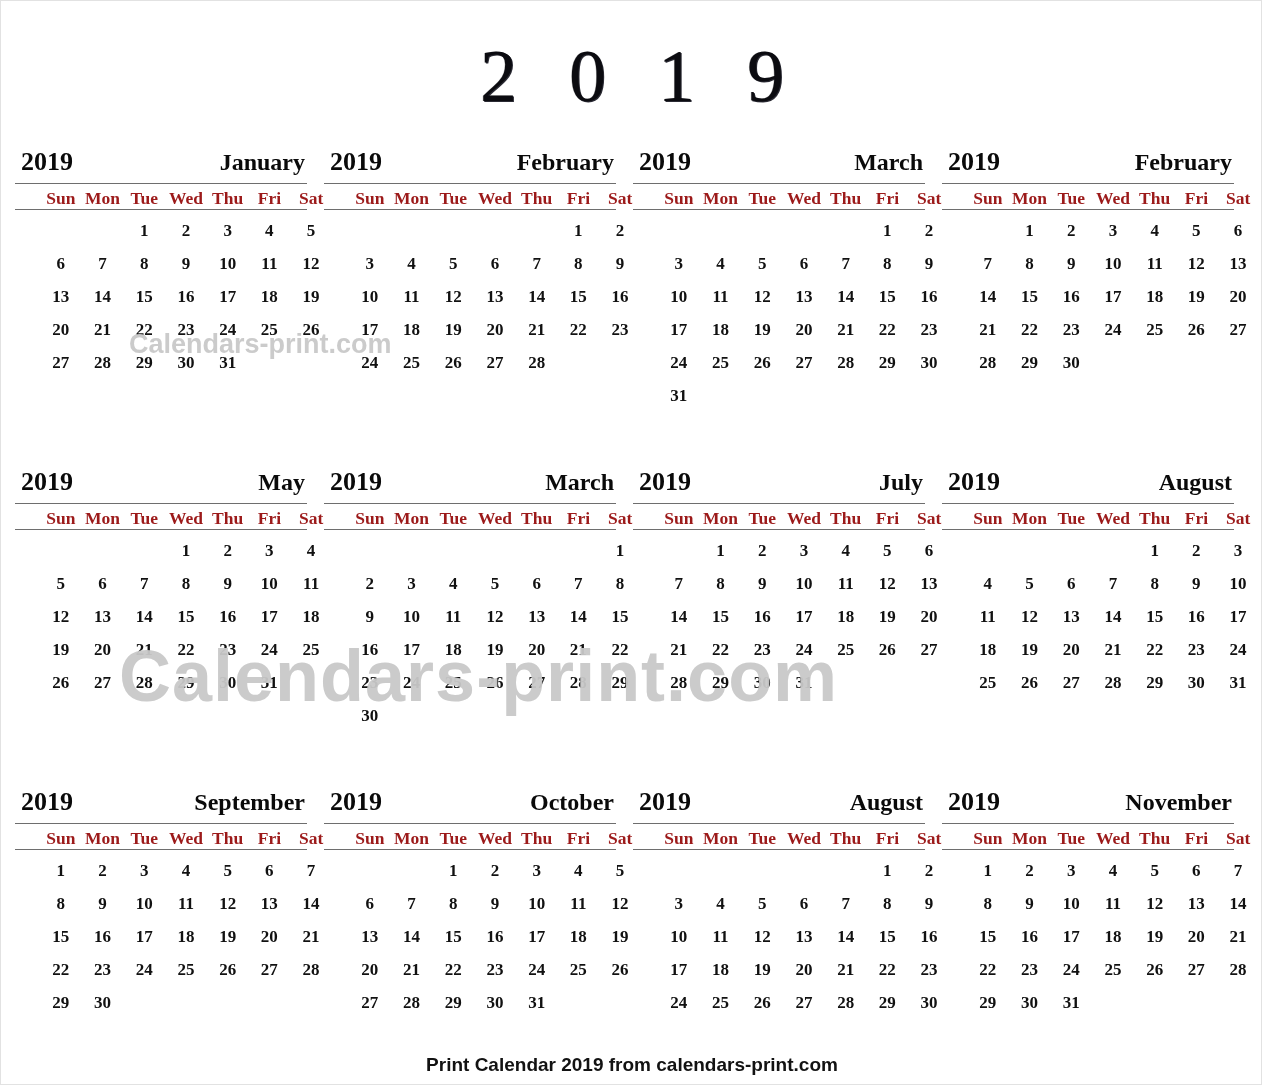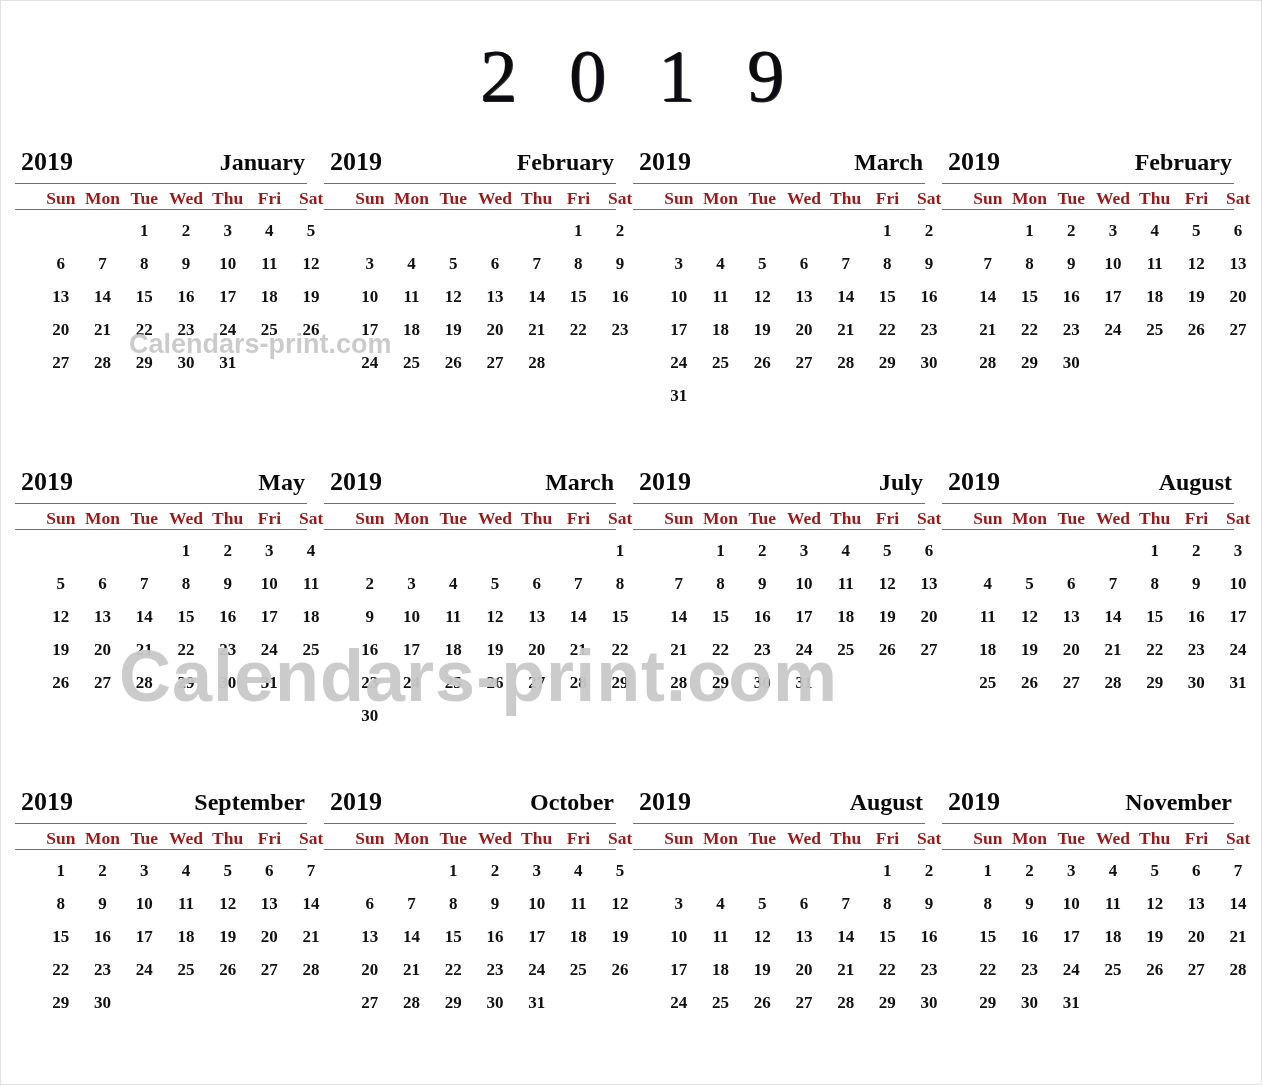--- a/index.html
+++ b/index.html
@@ -985,14 +985,15 @@
               <td class="empty"></td>
             </tr>
           </tbody>
         </table>
       </div>
     </div>
 
   <div class="watermark" id="watermark-small">Calendars-print.com</div>
   <div class="watermark" id="watermark-big">Calendars-print.com</div>
 
+  <div id="footer">Print Calendar 2019 from calendars-print.com</div>
 
 </div>
 
 </body></html>

